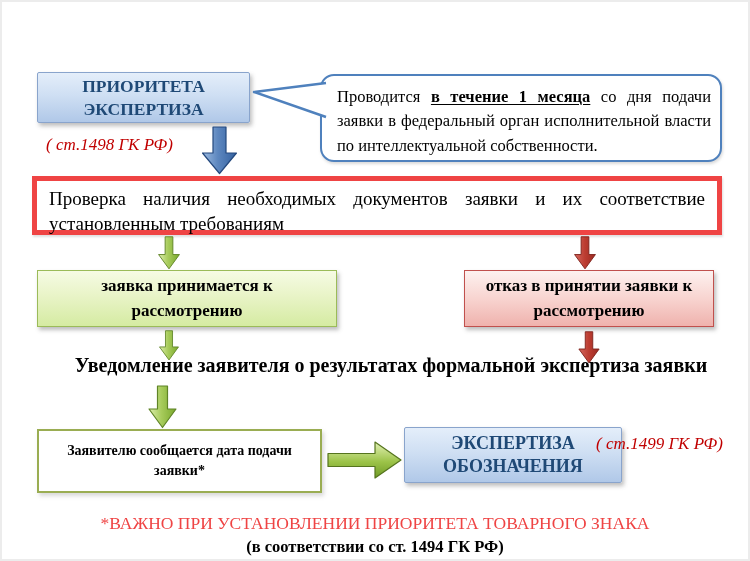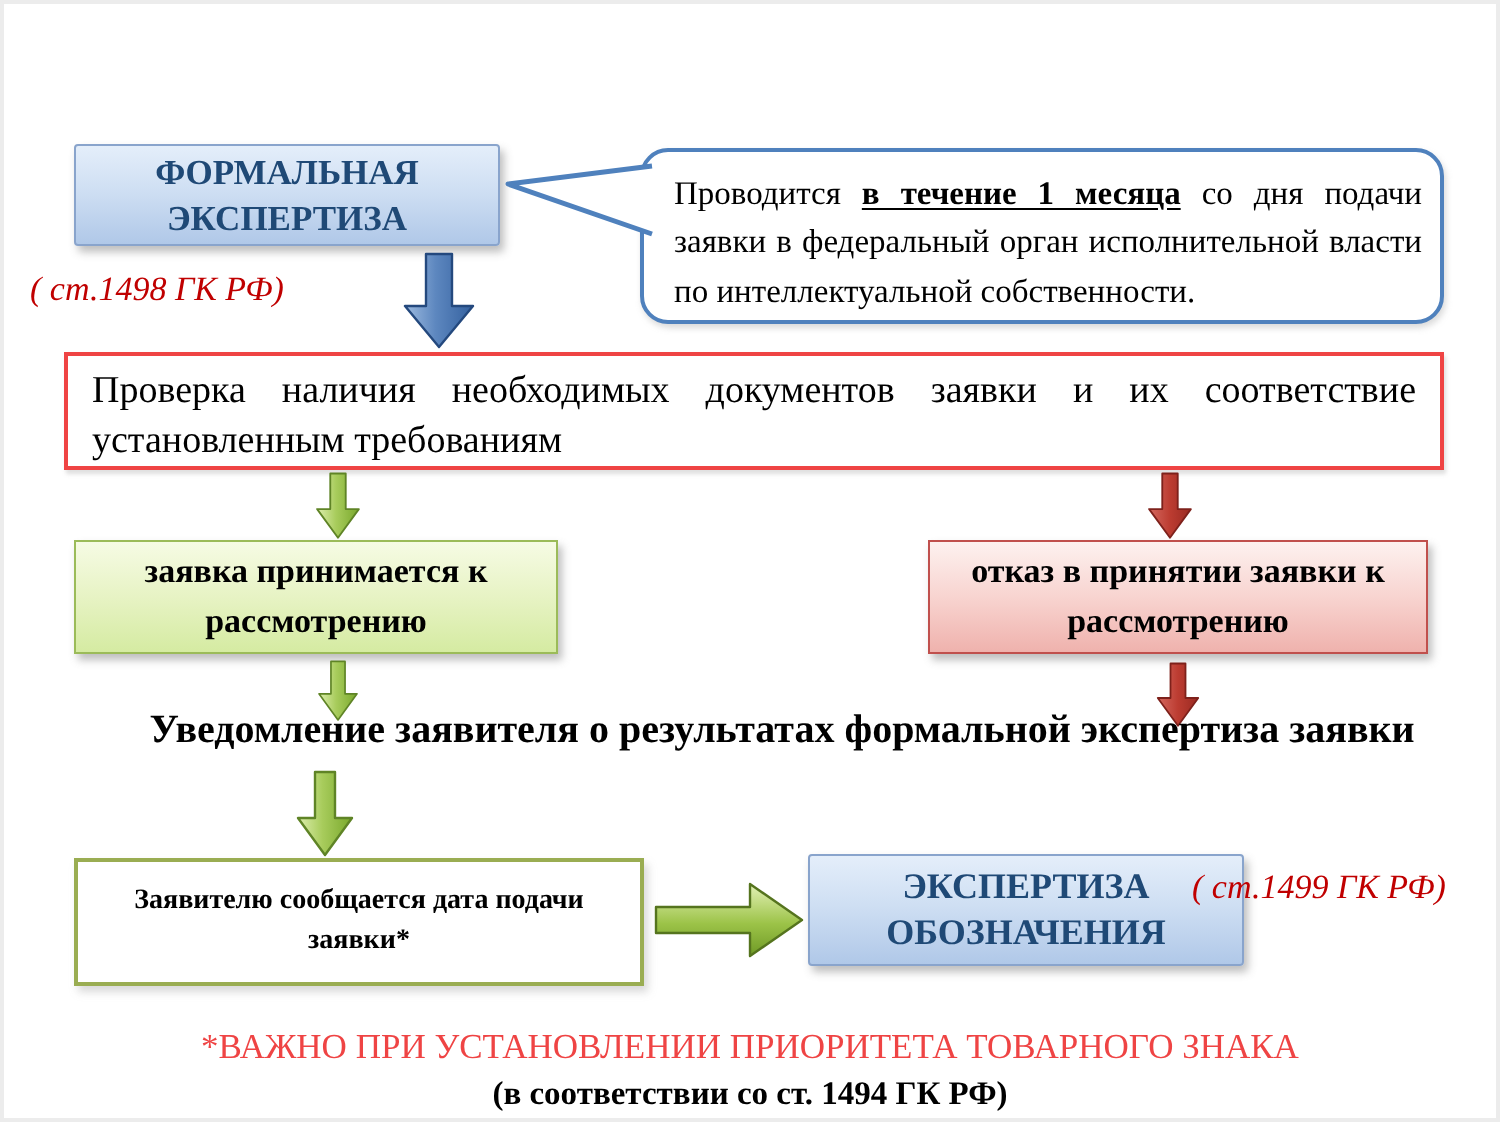--- a/index.html
+++ b/index.html
@@ -39,21 +39,21 @@
   }
   .formal-box { left: 35px; top: 70px; width: 213px; height: 51px; font-size: 17.5px; padding: 2px 18px; }
   .designation-box { left: 402px; top: 425px; width: 218px; height: 56px; font-size: 18px; padding: 2px 14px; }
 
   .ref-text {
     font-style: italic;
     color: #C00000;
     font-size: 17px;
     white-space: nowrap;
   }
-  .ref-1498 { left: 13px; top: 133px; }
+  .ref-1498 { left: 44px; top: 133px; }
   .ref-1499 { left: 594px; top: 432px; text-align: center; }
 
   .callout {
     left: 318px; top: 72px; width: 402px; height: 88px;
     background: #fff;
     border: 2.5px solid #4F81BD;
     border-radius: 14px;
     padding: 9px 9px 8px 15px;
     font-size: 16.5px;
     line-height: 1.48;
@@ -64,31 +64,31 @@
   .callout .emph {
     font-weight: bold;
     text-decoration: underline;
     text-underline-offset: 2px;
   }
   .callout-pointer { left: 246px; top: 74px; width: 80px; height: 48px; z-index: 3; }
 
   .check-box {
     left: 30px; top: 174px; width: 690px; height: 59px;
     background: #fff;
-    border: 2px solid #ef4444;
+    border: 5px solid #ef4444;
     padding: 5px 12px;
     font-size: 19px;
     line-height: 1.32;
     text-align: justify;
     color: #000;
     box-shadow: 1px 2px 2px rgba(150,150,150,0.3);
   }
 
   .green-node {
-    left: 35px; top: 268px; width: 242px; height: 57px;
+    left: 35px; top: 268px; width: 300px; height: 57px;
     background: linear-gradient(180deg, #f6fbe4 0%, #e7f3c4 50%, #d5eba2 100%);
     border: 1.5px solid #9BBB59;
     box-shadow: 2px 3px 4px rgba(110,110,110,0.45);
     display: flex; align-items: center; justify-content: center;
     text-align: center;
     font-weight: bold; font-size: 17px; line-height: 1.45; color: #000;
     padding: 2px 20px;
   }
 
   .red-node {
@@ -164,21 +164,21 @@
       <linearGradient id="gradGreenV" x1="0" y1="0" x2="0" y2="1">
         <stop offset="0" stop-color="#e3f1b6"></stop>
           <stop offset="0.55" stop-color="#9cc348"></stop>
           <stop offset="1" stop-color="#6f9a26"></stop>
       </linearGradient>
     </defs>
   </svg>
 
 
   <div class="abs blue-node formal-box">
-    <span>ФОРМАЛЬНАЯ ЭКСПЕРТИЗА</span>
+    <span>ПРИОРИТЕТА ЭКСПЕРТИЗА</span>
   </div>
 
   <div class="abs ref-text ref-1498">( ст.1498 ГК РФ)</div>
 
   <svg class="abs" style="left:199px; top:124px;" width="37" height="49" viewBox="0 0 37 49">
     <polygon points="12,1 25,1 25,27 35.5,27 18.5,47.5 1.5,27 12,27" fill="url(#gradBlueH)" stroke="#24497e" stroke-width="1.2" stroke-linejoin="round"></polygon>
   </svg>
 
   <div class="abs callout">
     <span>Проводится </span><span class="emph">в течение 1 месяца</span><span> со дня подачи заявки в федеральный орган исполнительной власти по интеллектуальной собственности.</span>

